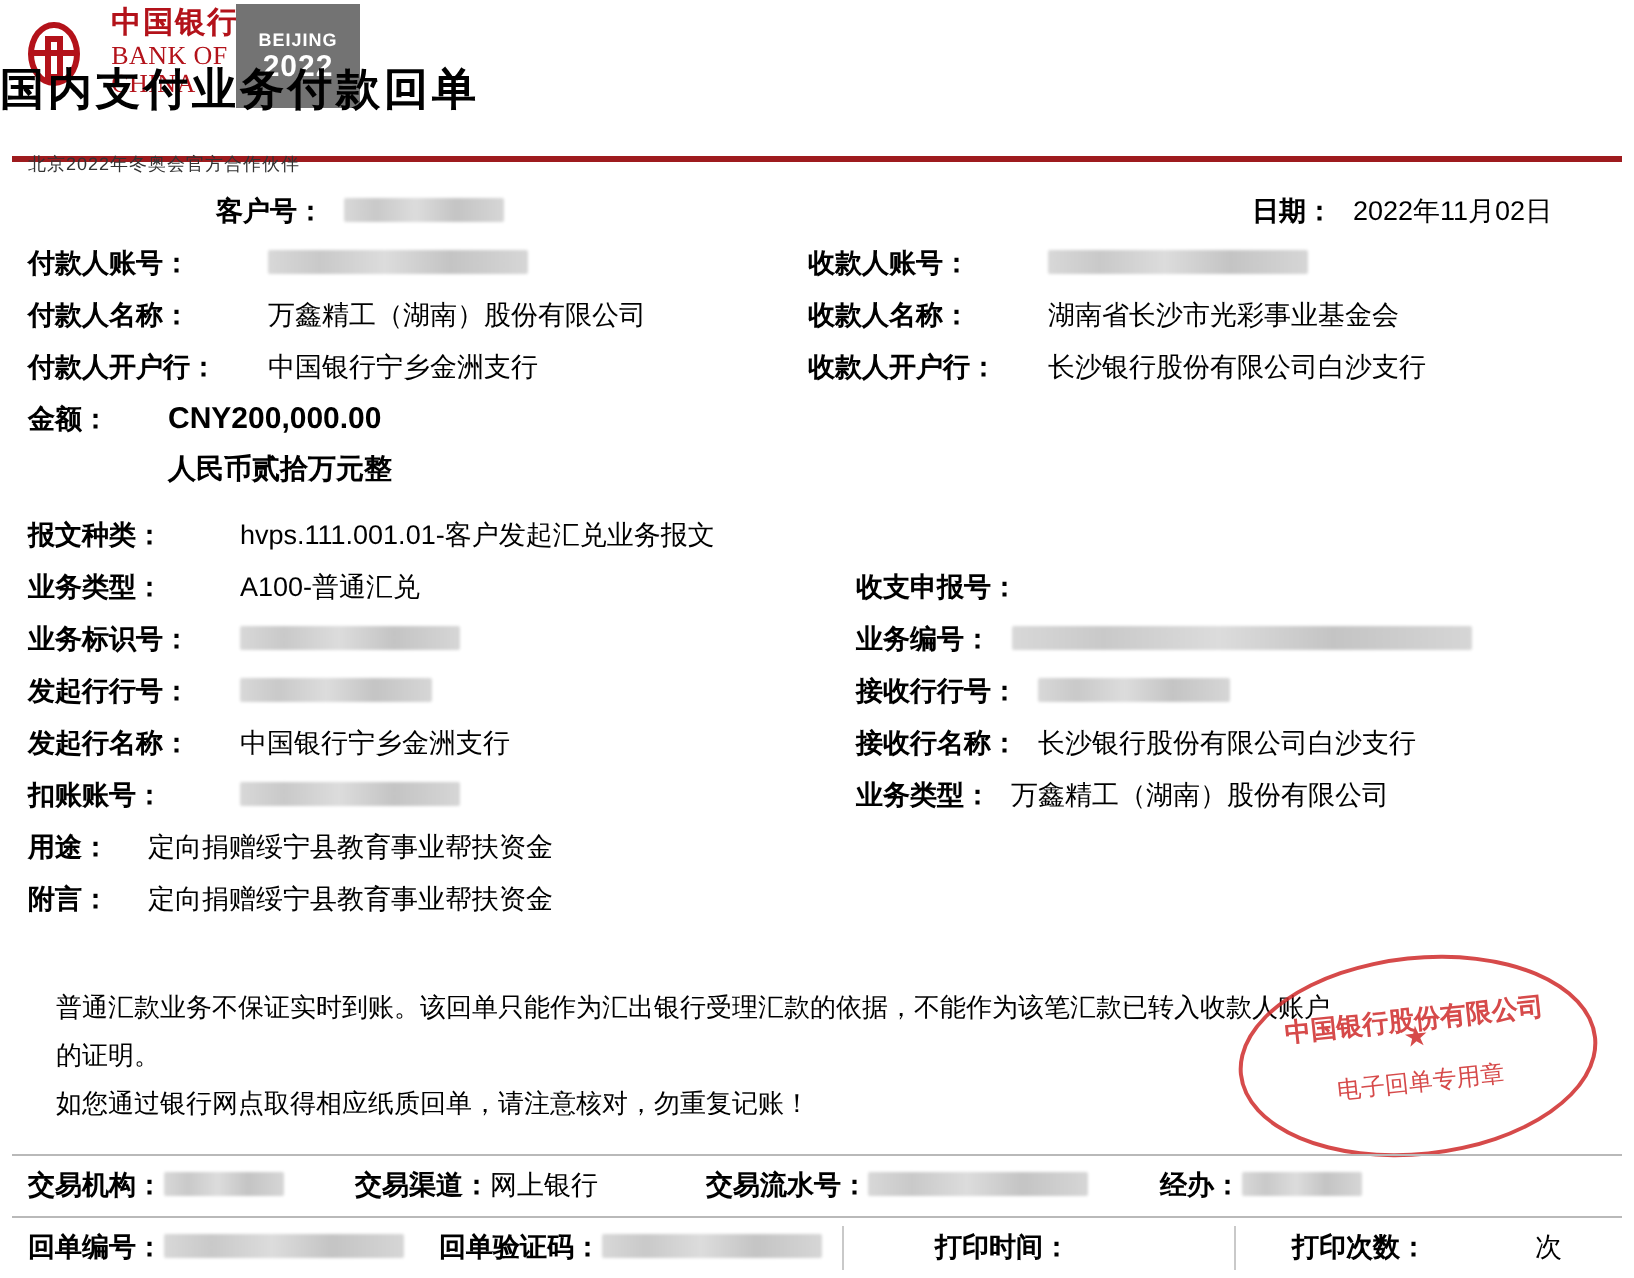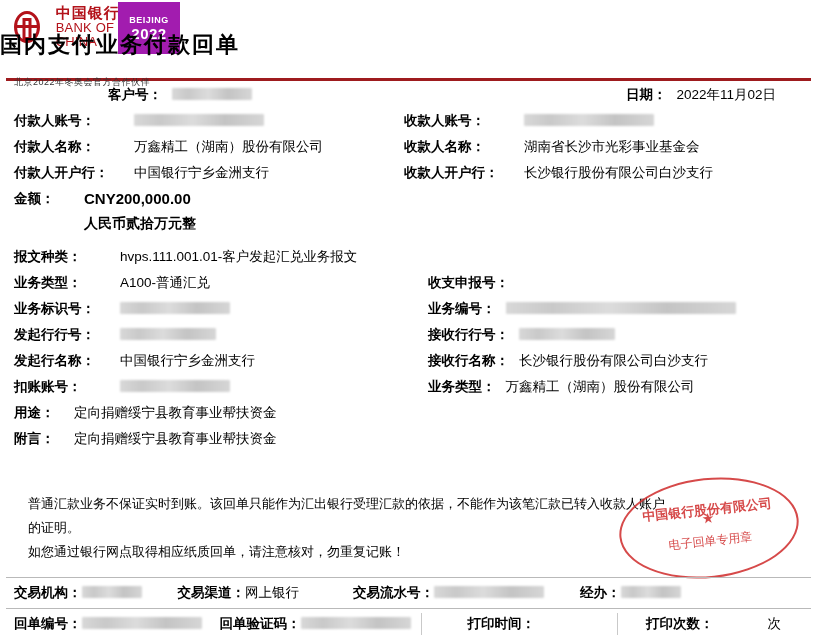--- a/index.html
+++ b/index.html
@@ -8,28 +8,28 @@
     background:#fff;
     font-family:"Liberation Sans","DejaVu Sans",sans-serif;
     color:#000;
     position:relative;
     overflow:hidden;
   }
   .page{position:relative;width:817px;height:639px;}
 
   
   .header{position:relative;height:78px;}
-  .boc-logo{position:absolute;left:14px;top:8px;width:120px;height:38px;display:flex;align-items:center;gap:16px;}
+  .boc-logo{position:absolute;left:14px;top:8px;width:120px;height:38px;display:flex;align-items:center;gap:16px;font-family:Liberation Serif, serif;}
   .boc-mark{width:32px;height:32px;border-radius:50%;border:3px solid #b3121a;box-sizing:border-box;position:relative;}
   .boc-mark:before{content:"";position:absolute;left:50%;top:4px;transform:translateX(-50%);width:9px;height:22px;border:3px solid #b3121a;box-sizing:border-box;}
   .boc-mark:after{content:"";position:absolute;left:50%;top:11px;transform:translateX(-50%);width:20px;height:3px;background:#b3121a;}
   .boc-text{line-height:1.05;}
   .boc-cn{font-size:15px;color:#b3121a;font-weight:bold;letter-spacing:1px;}
   .boc-en{font-size:13px;color:#b3121a;letter-spacing:.2px;}
-  .olympic{position:absolute;left:118px;top:2px;width:62px;height:52px;background:#a21caf;color:#fff;
+  .olympic{position:absolute;left:118px;top:2px;width:62px;height:52px;background:#737373;color:#fff;
            display:flex;flex-direction:column;align-items:center;justify-content:center;}
   .olympic .o1{font-size:9px;letter-spacing:.5px;font-weight:bold;}
   .olympic .o2{font-size:15px;font-weight:bold;letter-spacing:.5px;}
   .partner{position:absolute;left:14px;top:76px;font-size:9px;color:#333;letter-spacing:.5px;}
   .doc-title{position:absolute;left:0;right:0;top:30px;text-align:left;font-size:22px;font-weight:bold;letter-spacing:2px;
              font-family:"DejaVu Sans","Liberation Sans",sans-serif;}
 
   .rule{height:3px;background:#9e1b1e;margin:0 6px;}
   .rule.thin{height:1px;background:#b9b9b9;}
 
@@ -86,21 +86,21 @@
       <div class="o2">2022</div>
     </div>
     <div class="partner">北京2022年冬奥会官方合作伙伴</div>
     <div class="doc-title">国内支付业务付款回单</div>
   </div>
 
   <div class="rule"></div>
 
   <div class="body">
 
-    <div class="row" style="margin-top:1px;align-items:center;">
+    <div class="row" style="margin-top:12px;align-items:center;">
       <div class="col-l" style="padding-left:94px;">
         <span class="lbl">客户号：</span>
         <span class="val"><i class="mask" style="width:80px;"></i></span>
       </div>
       <div class="col-r" style="padding-left:128px;">
         <span class="lbl">日期：</span>
         <span class="val">2022年11月02日</span>
       </div>
     </div>
 

